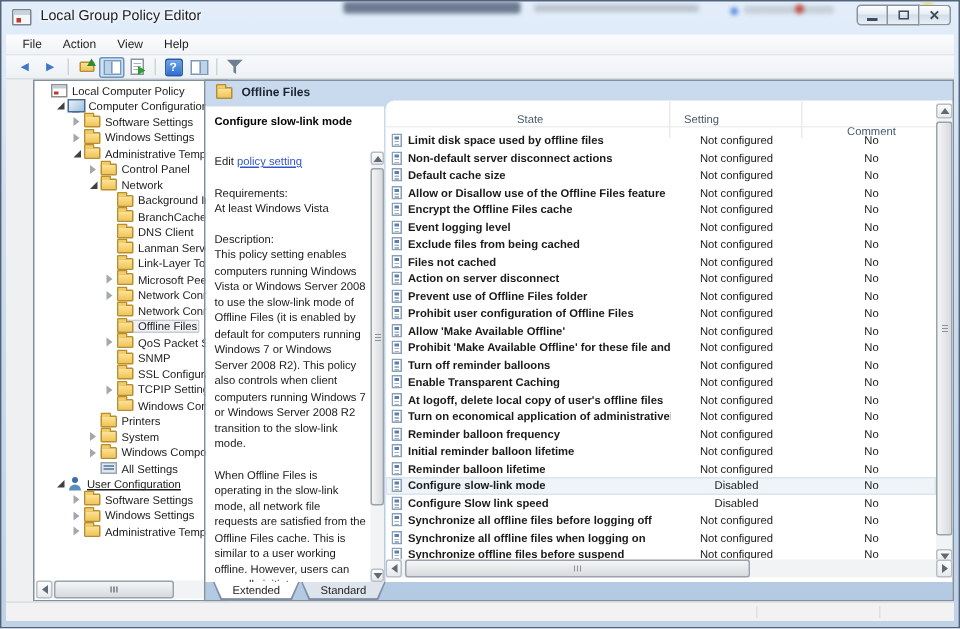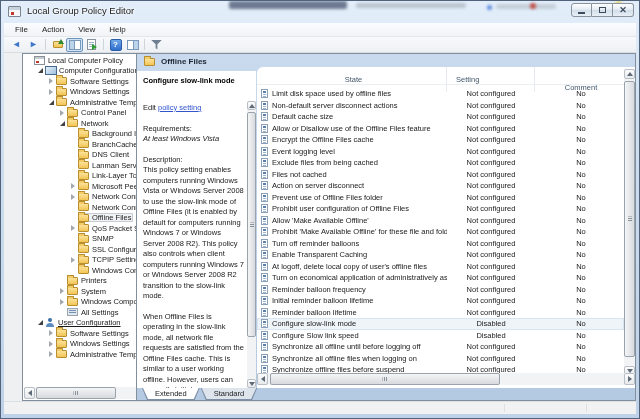--- a/index.html
+++ b/index.html
@@ -122,21 +122,21 @@
   
   .list-panel{position:absolute;left:120px;right:0;top:13px;bottom:12px;background:#fff;border-top-left-radius:6px;overflow:hidden;}
   .col-header{position:absolute;left:0;top:0;right:11px;height:18px;display:grid;grid-template-columns:186px 88px 92px;
     padding-left:4px;align-items:center;border-bottom:1px solid #eceff2;}
   .col-cell{font-size:7.5px;color:#44586c;height:100%;display:flex;align-items:center;border-right:1px solid #e7ebef;}
   .col-cell.c-setting{padding-left:9px;}
   .col-cell.c-state,.col-cell.c-comment{justify-content:center;}
   .col-cell.c-comment{border-right:none;margin-top:16px;}
   .list-rows{position:absolute;left:0;top:21px;right:11px;bottom:15px;overflow:hidden;}
   .list-row{display:grid;grid-template-columns:186px 88px 92px;height:11.5px;align-items:center;padding-left:4px;font-size:7.5px;color:#1a1a1a;cursor:default;}
-  .cell-setting{display:flex;align-items:center;overflow:hidden;white-space:nowrap;}
+  .cell-setting{display:flex;align-items:center;overflow:hidden;white-space:nowrap;font-weight:bold;}
   .cell-state,.cell-comment{text-align:center;white-space:nowrap;overflow:hidden;}
   .list-row.sel{background:#eff4f9;box-shadow:inset 0 0 0 1px #dbe5ef;}
   .policy-icon{flex:none;width:7px;height:9px;border:1px solid #8aa0b8;background:#fff;margin-right:4px;position:relative;}
   .policy-icon::before{content:'';position:absolute;left:1px;top:1px;width:3px;height:2px;background:#5b7fae;}
   .policy-icon::after{content:'';position:absolute;left:1px;top:4px;right:1px;height:3px;
     background:repeating-linear-gradient(180deg,#9fb3c8 0 1px,transparent 1px 2px);}
   .list-vsb{right:0;top:2px;width:11px;height:307px;}
   .list-vsb .sb-arrow{left:0;right:0;height:10px;}
   .list-vsb .up{top:0;} .list-vsb .down{bottom:0;}
   .list-vsb .thumb-v{top:12px;height:276px;}
@@ -451,21 +451,21 @@
         <span class="d-header-label">Offline Files</span>
       </div>
 
       <div class="desc-panel">
         <div class="desc-title">Configure slow-link mode</div>
         <div class="desc-scroll">
           <div class="desc-line" style="margin-bottom:10px;">
             <span>Edit </span><span class="edit-link">policy setting</span>
           </div>
           <div class="desc-line">Requirements:</div>
-          <div class="desc-line" style="margin-bottom:10px;font-style:italic;">At least Windows Vista</div>
+          <div class="desc-line" style="margin-bottom:10px;">At least Windows Vista</div>
           <div class="desc-line">Description:</div>
           <p>This policy setting enables computers running Windows Vista or Windows Server 2008 to use the slow-link mode of Offline Files (it is enabled by default for computers running Windows 7 or Windows Server 2008 R2). This policy also controls when client computers running Windows 7 or Windows Server 2008 R2 transition to the slow-link mode.</p>
           <p>When Offline Files is operating in the slow-link mode, all network file requests are satisfied from the Offline Files cache. This is similar to a user working offline. However, users can manually initiate synchronization by using Sync Center. After synchronization completes, computers running Windows Vista or Windows Server 2008 continue to operate in the slow-link mode until the user clicks the Work Online button on the toolbar in Windows Explorer. This transitions the shared folder</p>
         </div>
         <div class="sb desc-sb">
           <span class="sb-arrow up">
               <span class="a-up"></span>
             </span>
           <span class="thumb-v"></span>
           <span class="sb-arrow down">
@@ -653,21 +653,21 @@
               <span class="cell-setting">
                 <span class="policy-icon"></span>
                 <span>Configure Slow link speed</span>
               </span>
               <span class="cell-state">Disabled</span>
               <span class="cell-comment">No</span>
             </div>
             <div class="list-row">
               <span class="cell-setting">
                 <span class="policy-icon"></span>
-                <span>Synchronize all offline until before logging off</span>
+                <span>Synchronize all offline files before logging off</span>
               </span>
               <span class="cell-state">Not configured</span>
               <span class="cell-comment">No</span>
             </div>
             <div class="list-row">
               <span class="cell-setting">
                 <span class="policy-icon"></span>
                 <span>Synchronize all offline files when logging on</span>
               </span>
               <span class="cell-state">Not configured</span>

